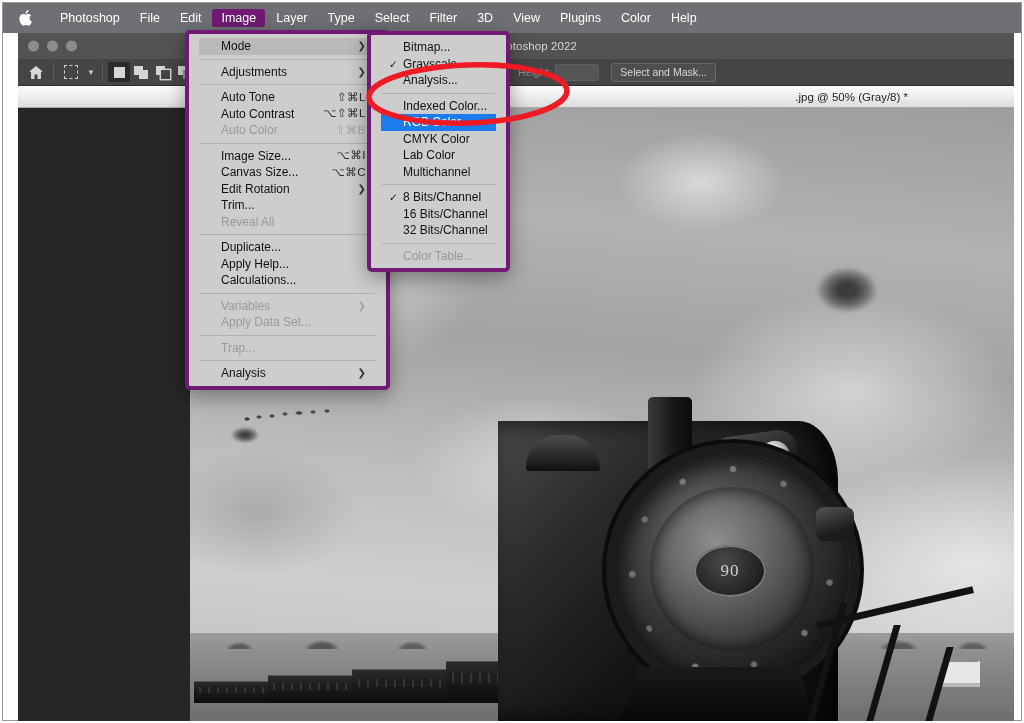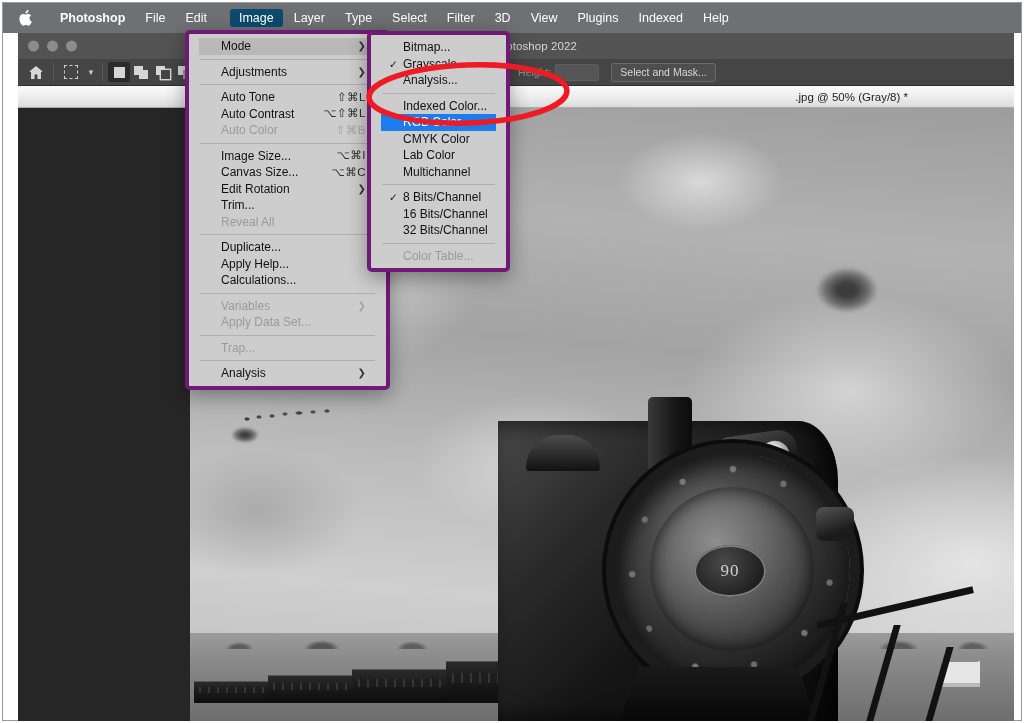--- a/index.html
+++ b/index.html
@@ -41,24 +41,23 @@
   }
   .menubar-item {
     font-size: 12.5px;
     color: #ffffff;
     padding: 3px 9px;
     margin-right: 2px;
     border-radius: 3px;
     white-space: nowrap;
     line-height: 1;
   }
-  .menubar-item.bold { font-weight: bold; }
+  .menubar-item.bold { font-weight: normal; }
   .menubar-item.active {
-    background: #0c4a6e;
-    margin-left: 12px;
+    background: #701a75;
   }
   .apple-logo {
     width: 16px; height: 18px;
     margin: 0 16px 0 6px;
     position: relative;
   }
   .apple-logo svg { display: block; }
 
   
   .ps-window {
@@ -501,21 +500,21 @@
         <div class="menubar-item">File</div>
         <div class="menubar-item">Edit</div>
         <div class="menubar-item active">Image</div>
         <div class="menubar-item">Layer</div>
         <div class="menubar-item">Type</div>
         <div class="menubar-item">Select</div>
         <div class="menubar-item">Filter</div>
         <div class="menubar-item">3D</div>
         <div class="menubar-item">View</div>
         <div class="menubar-item">Plugins</div>
-        <div class="menubar-item">Indexed</div>
+        <div class="menubar-item">Color</div>
         <div class="menubar-item">Help</div>
       </div>
   </div>
 
   <div class="ps-window">
 
     <div class="ps-titlebar">
       <div class="traffic-lights">
         <span class="tl-dot"></span>
         <span class="tl-dot"></span>

